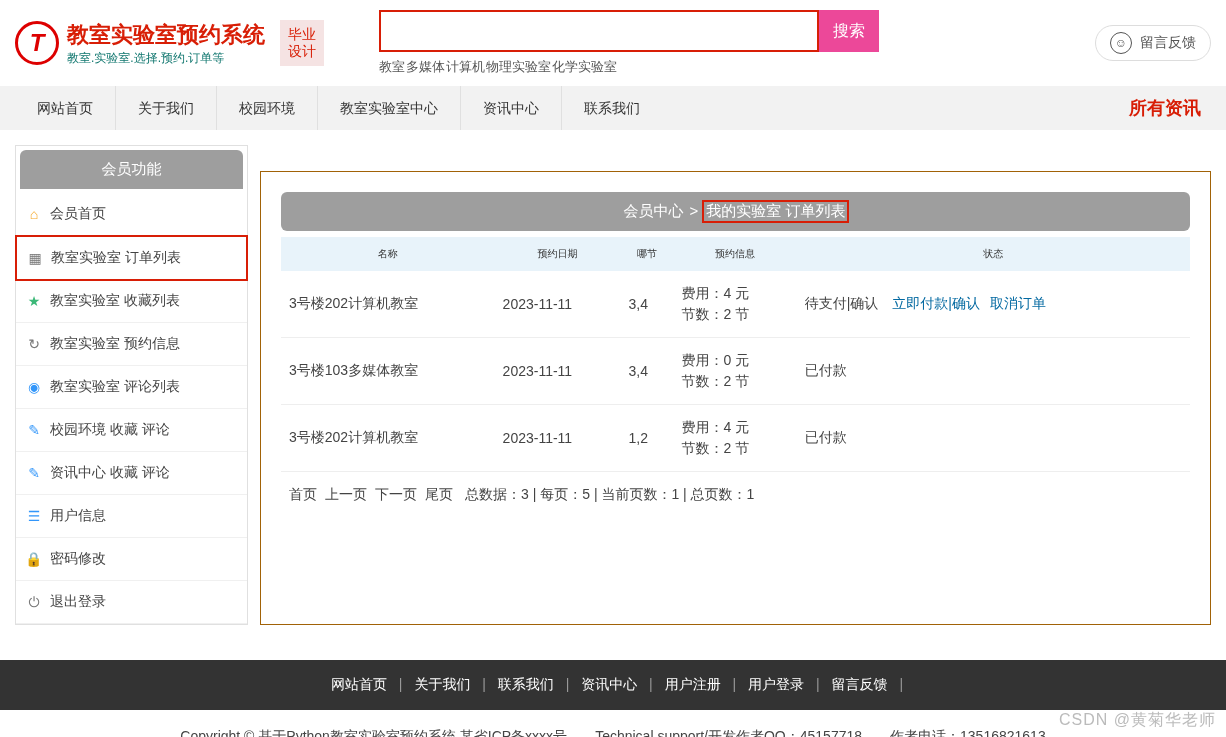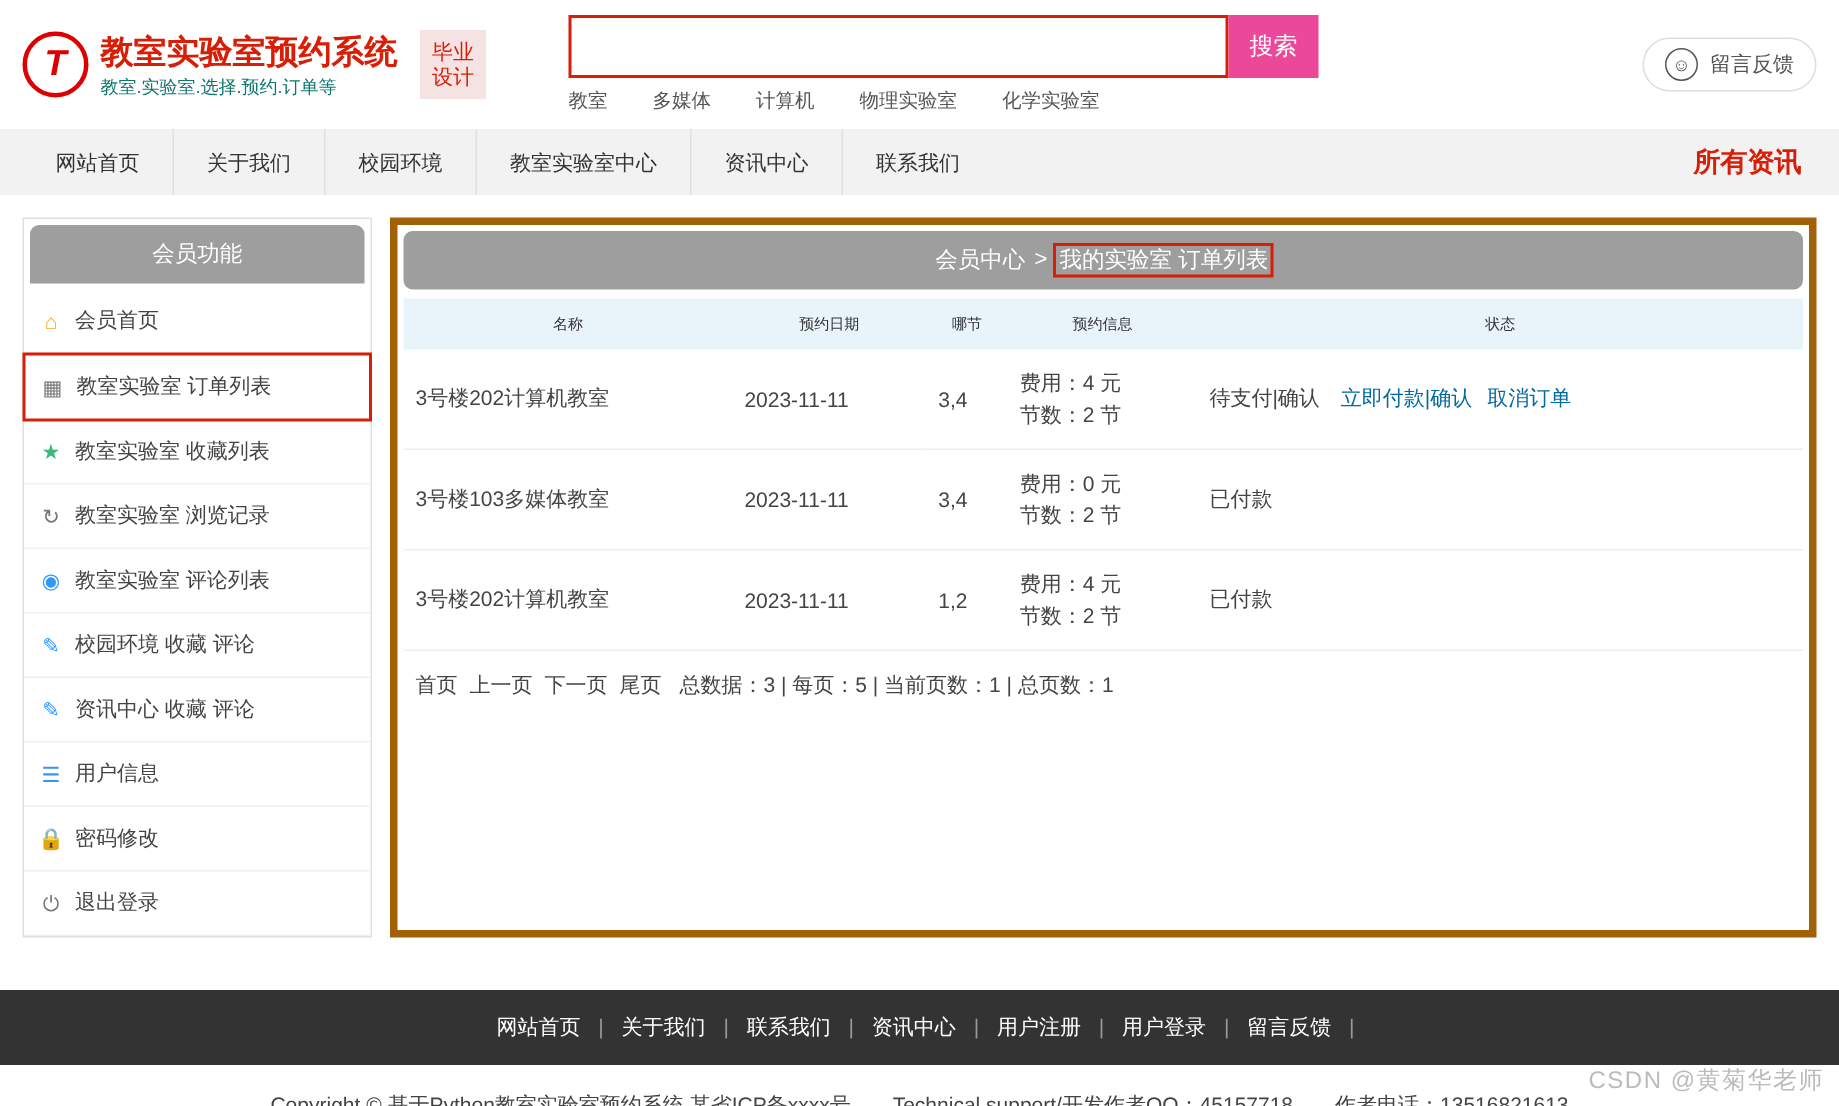--- a/index.html
+++ b/index.html
@@ -10,21 +10,21 @@
 .header { display: flex; align-items: center; padding: 10px 15px; gap: 15px; }
 .logo-area { display: flex; align-items: center; gap: 8px; }
 .logo-icon { width: 44px; height: 44px; border-radius: 50%; background: #fff; border: 3px solid #d00; display: flex; align-items: center; justify-content: center; color: #d00; font-size: 24px; font-style: italic; font-weight: bold; }
 .logo-text .main-title { color: #d81e06; font-size: 22px; font-weight: bold; }
 .logo-text .sub-title { color: #0f766e; font-size: 12px; }
 .badge-box { padding: 6px 8px; background: #f5e3e3; color: #d81e06; font-size: 14px; line-height: 1.2; }
 .search-area { margin-left: 40px; }
 .search-row { display: flex; }
 .search-input { width: 440px; height: 42px; border: 2px solid #d81e06; padding: 4px 8px; font-size: 14px; outline: none; }
 .search-btn { width: 60px; height: 42px; background: #ec4899; color: #fff; border: none; font-size: 16px; cursor: pointer; }
-.search-tags { margin-top: 6px; font-size: 13px; color: #555; display: flex; gap: 30px; }
+.search-tags { margin-top: 6px; font-size: 13px; color: #555; display: flex; gap: 1px; }
 .feedback-area { margin-left: auto; display: flex; align-items: center; gap: 8px; border: 1px solid #ddd; border-radius: 20px; padding: 6px 14px; color: #555; cursor: pointer; }
 .feedback-icon { width: 22px; height: 22px; border: 1px solid #555; border-radius: 50%; display: flex; align-items: center; justify-content: center; font-size: 12px; }
 
 
 .nav { background: #f2f2f2; display: flex; align-items: center; padding: 0 15px; height: 44px; }
 .nav-item { padding: 0 22px; line-height: 44px; color: #333; cursor: pointer; border-right: 1px solid #e0e0e0; }
 .nav-item:last-of-type { border-right: none; }
 .nav-right { margin-left: auto; color: #d81e06; font-size: 18px; font-weight: bold; padding-right: 10px; cursor: pointer; }
 
 
@@ -34,21 +34,21 @@
 .sidebar-item { display: flex; align-items: center; gap: 8px; padding: 12px 10px; font-size: 14px; color: #444; cursor: pointer; border-bottom: 1px solid #f0f0f0; }
 .sidebar-item.highlighted { border: 2px solid #d81e06; margin: -1px; }
 .side-icon { width: 16px; height: 16px; display: inline-flex; align-items: center; justify-content: center; font-size: 14px; }
 .side-blue{color:#3296fa;}
 .side-orange{color:#f5a623;}
 .side-green{color:#3cb878;}
 .side-red{color:#d81e06;}
 .side-gray{color:#777;}
 
 
-.main { flex: 1; border: 5px solid #a16207; background: #fff; padding:4px; }
+.main { flex: 1; border: 1px solid #a16207; background: #fff; padding:20px;margin-top:26px; }
 .breadcrumb-bar { background: #9e9e9e; color: #fff; text-align: center; padding: 10px 0; font-size: 15px; border-radius: 6px; display:flex; justify-content:center; gap:6px; }
 .breadcrumb-bar .crumb-current { border: 2px solid #d81e06; padding: 0 2px; margin:-2px; }
 .table { width: 100%; border-collapse: collapse; margin-top: 6px; }
 .table th { background: #e8f3fa; text-align: center; padding: 10px 8px; font-weight: normal; font-size: 10px; color:#333; }
 .table td { padding: 12px 8px; border-bottom: 1px solid #eee; font-size: 14px; color:#444; vertical-align: middle; }
 .info-lines div { line-height: 1.5; }
 .action-link { color: #0369a1; margin-right: 10px; cursor: pointer; }
 .pagination-row { padding: 14px 8px; font-size: 14px; color:#444; display:flex; gap:12px; flex-wrap:wrap; }
 .page-link { cursor:pointer; }
 
@@ -119,21 +119,21 @@
           <div class="sidebar-item highlighted">
             <span class="side-icon side-gray">▦</span>
             <span>教室实验室 订单列表</span>
           </div>
           <div class="sidebar-item">
             <span class="side-icon side-green">★</span>
             <span>教室实验室 收藏列表</span>
           </div>
           <div class="sidebar-item">
             <span class="side-icon side-gray">↻</span>
-            <span>教室实验室 浏览记录</span>
+            <span>教室实验室 预约信息</span>
           </div>
           <div class="sidebar-item">
             <span class="side-icon side-blue">◉</span>
             <span>教室实验室 评论列表</span>
           </div>
           <div class="sidebar-item">
             <span class="side-icon side-blue">✎</span>
             <span>校园环境  收藏  评论</span>
           </div>
           <div class="sidebar-item">

